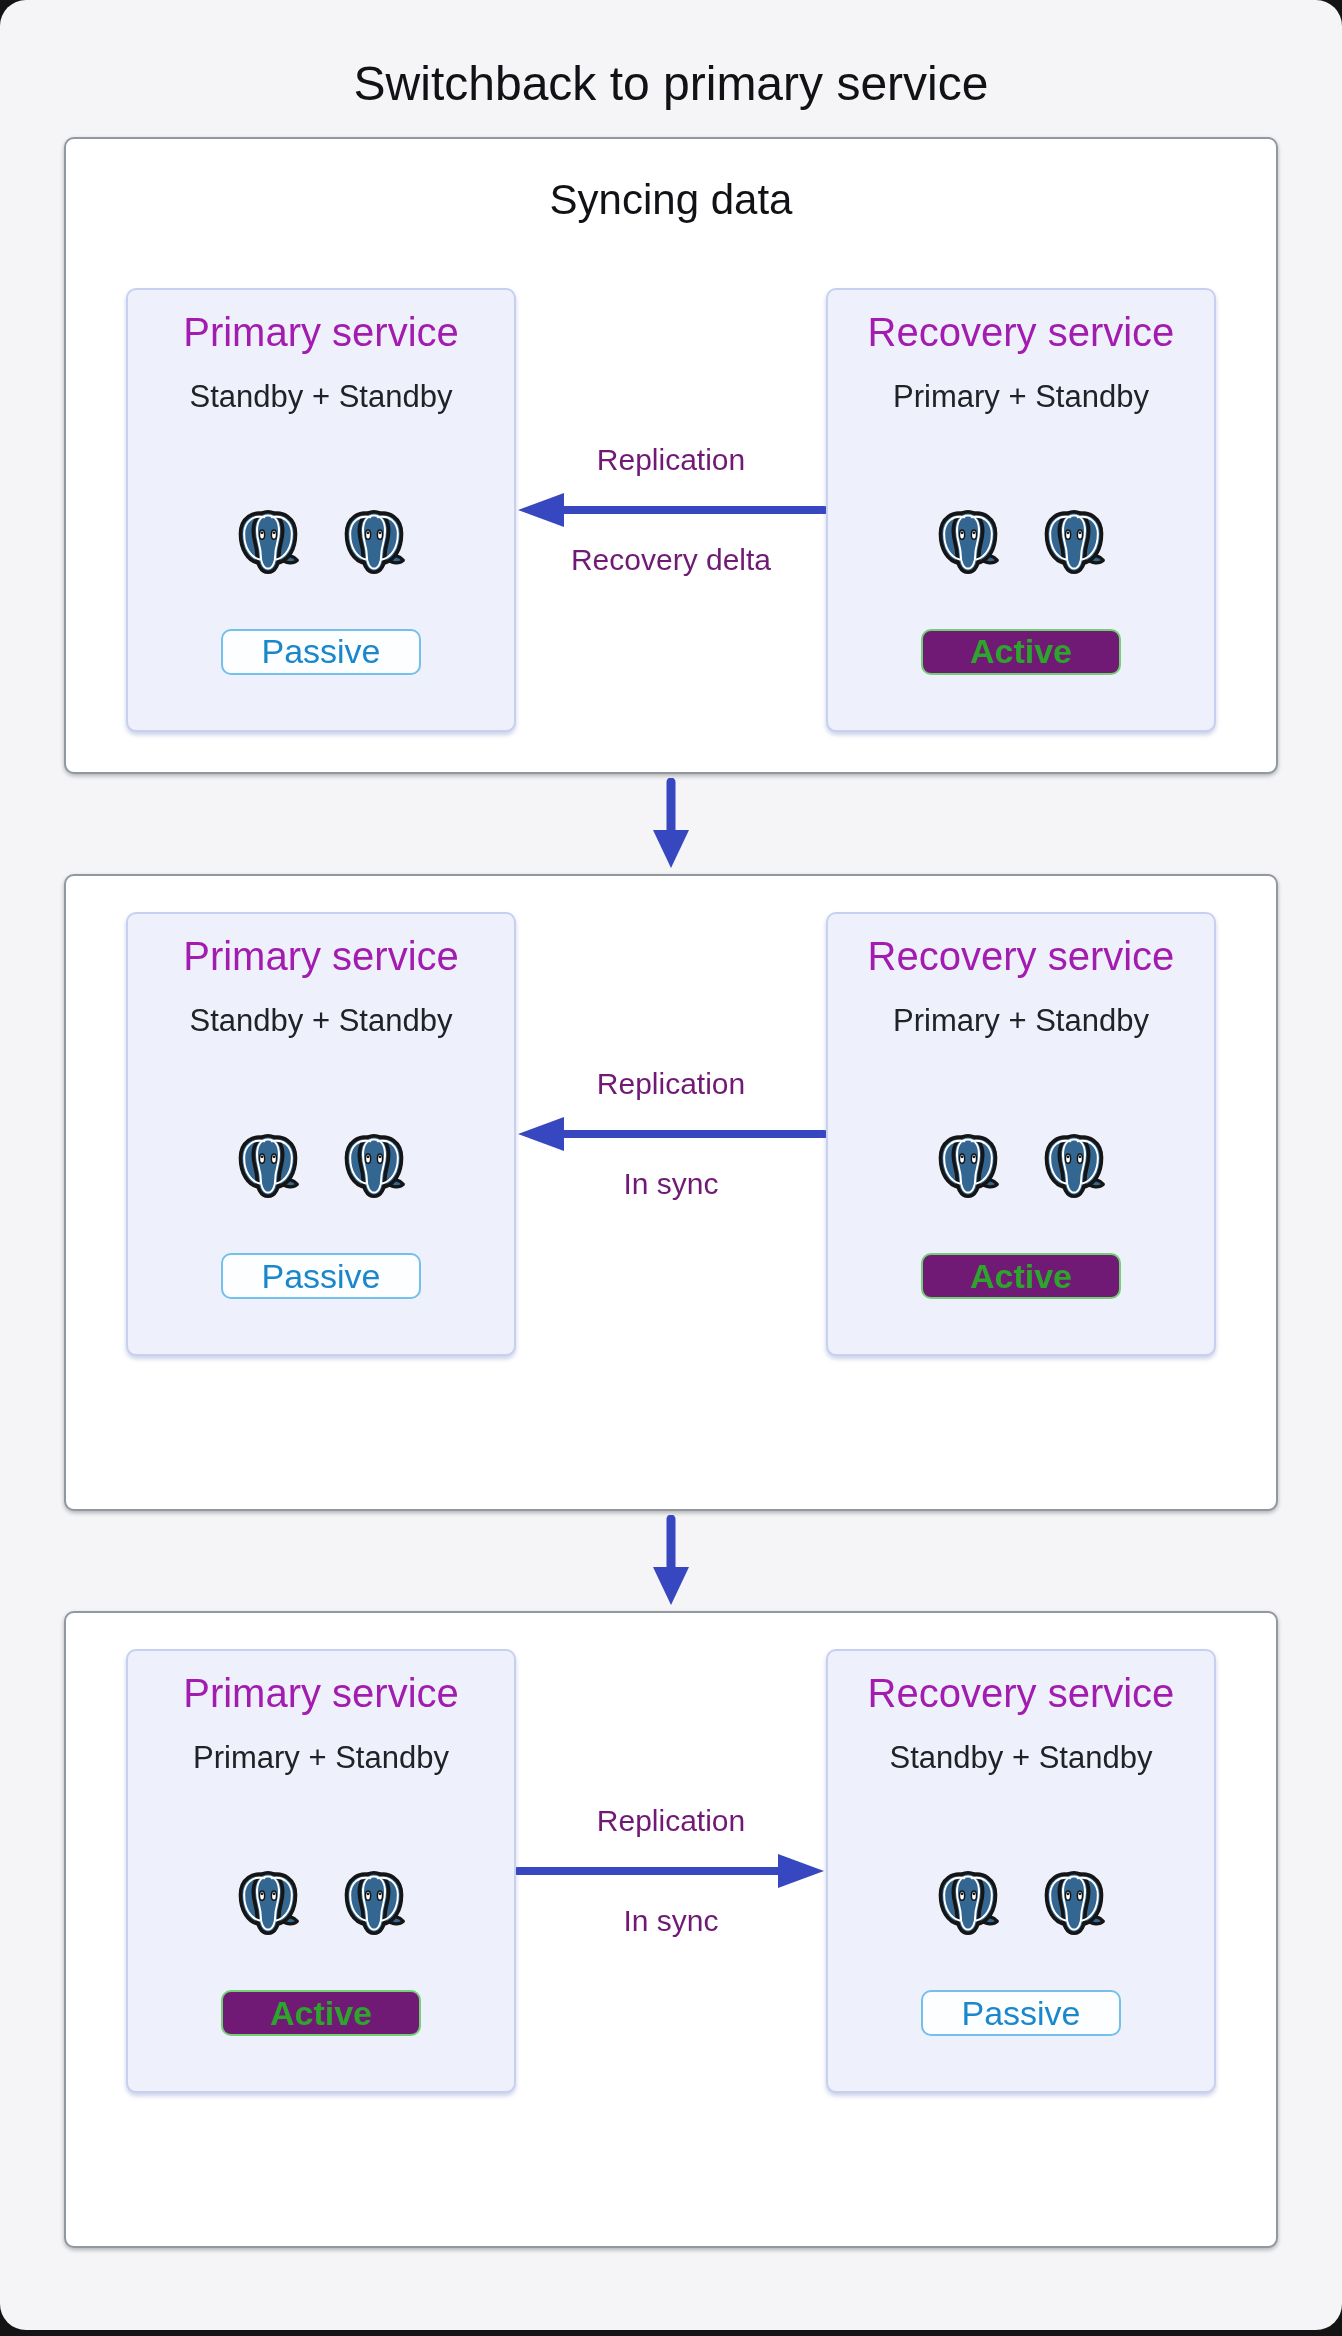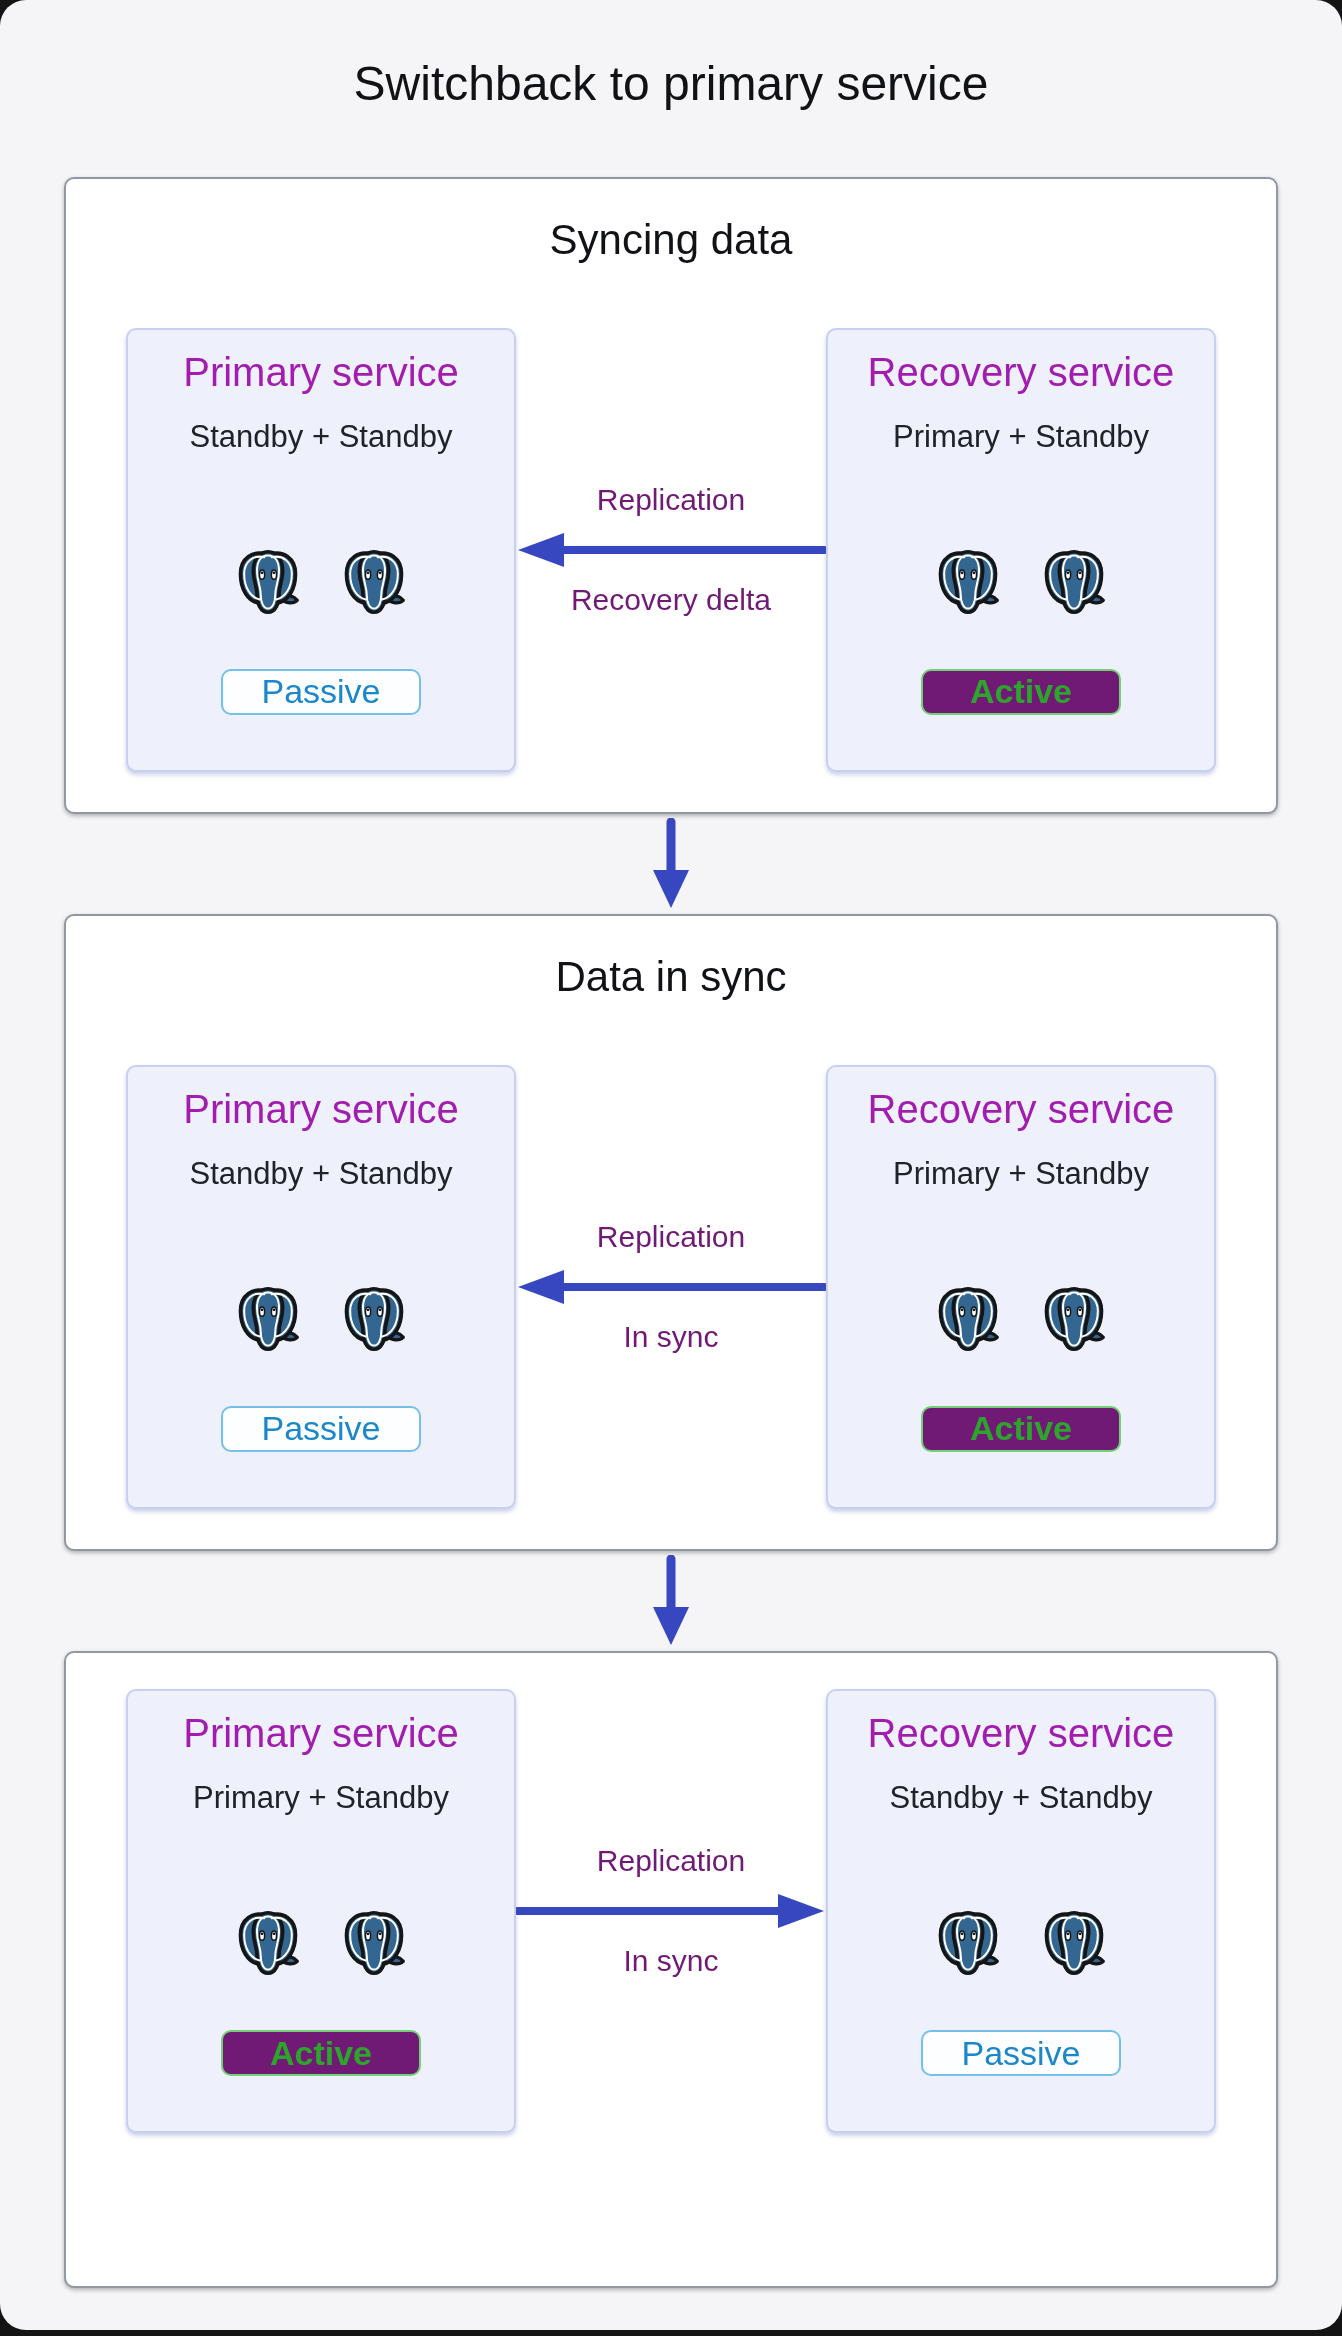--- a/index.html
+++ b/index.html
@@ -11,21 +11,21 @@
   }
   .screen {
     width: 1342px; height: 2330px;
     box-sizing: border-box;
     background: var(--page-background, #f5f5f7);
     border-radius: 26px;
     padding-top: 56px;
     overflow: hidden;
   }
   h1.page-title {
-    margin: 0 0 66px;
+    margin: 0 0 26px;
     font-size: 48px; font-weight: 400; line-height: 1.15;
     text-align: center; color: #111216;
   }
   .stage {
     margin: 0 64px;
     height: 637px; box-sizing: border-box;
     background: var(--stage-background, #ffffff);
     border: 2px solid var(--stage-border, #9298a2);
     border-radius: 10px;
     padding: 36px 60px 8px;
@@ -144,21 +144,20 @@
   </section>
 
   <div class="stage-gap">
     <svg class="varrow" viewBox="0 0 44 92">
       <line x1="22" y1="4" x2="22" y2="56"></line>
         <polygon points="4,52 40,52 22,90"></polygon>
     </svg>
   </div>
 
   <section class="stage">
-    <h2 class="stage-title">Data in sync</h2>
     <div class="row">
       <div class="card">
         <div class="card-title">Primary service</div>
         <div class="card-sub">Standby + Standby</div>
         <div class="elephants">
           <svg class="pg-icon">
               <use href="#pg"></use>
             </svg>
           <svg class="pg-icon">
               <use href="#pg"></use>

